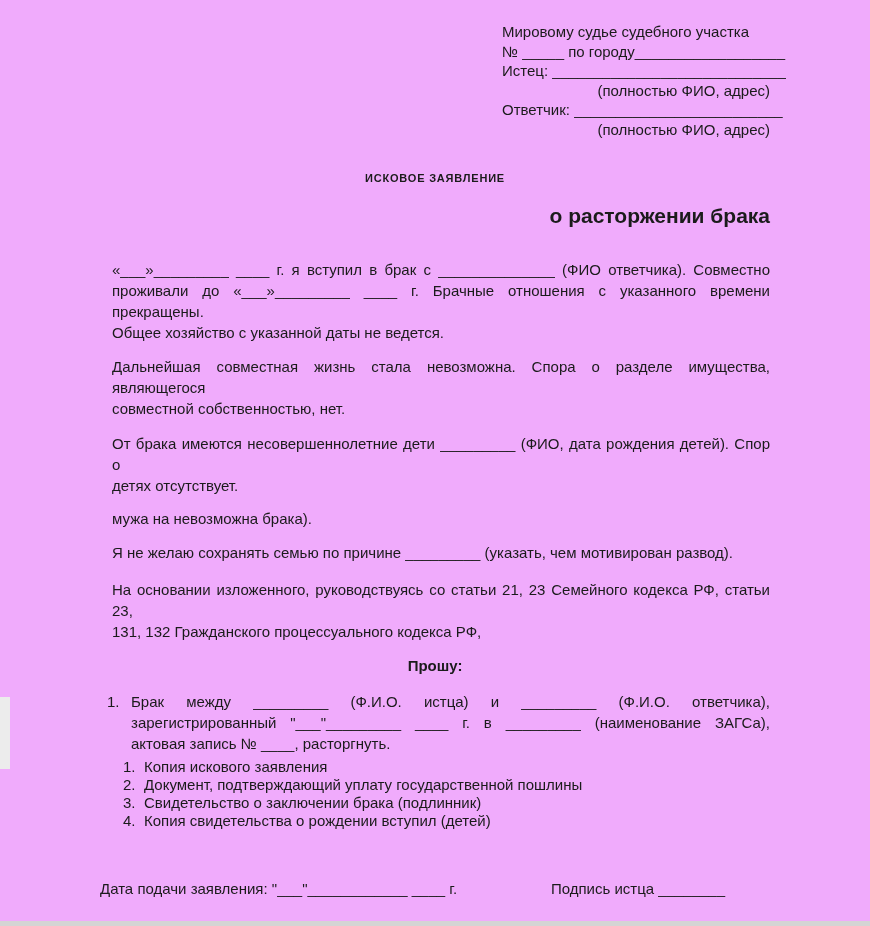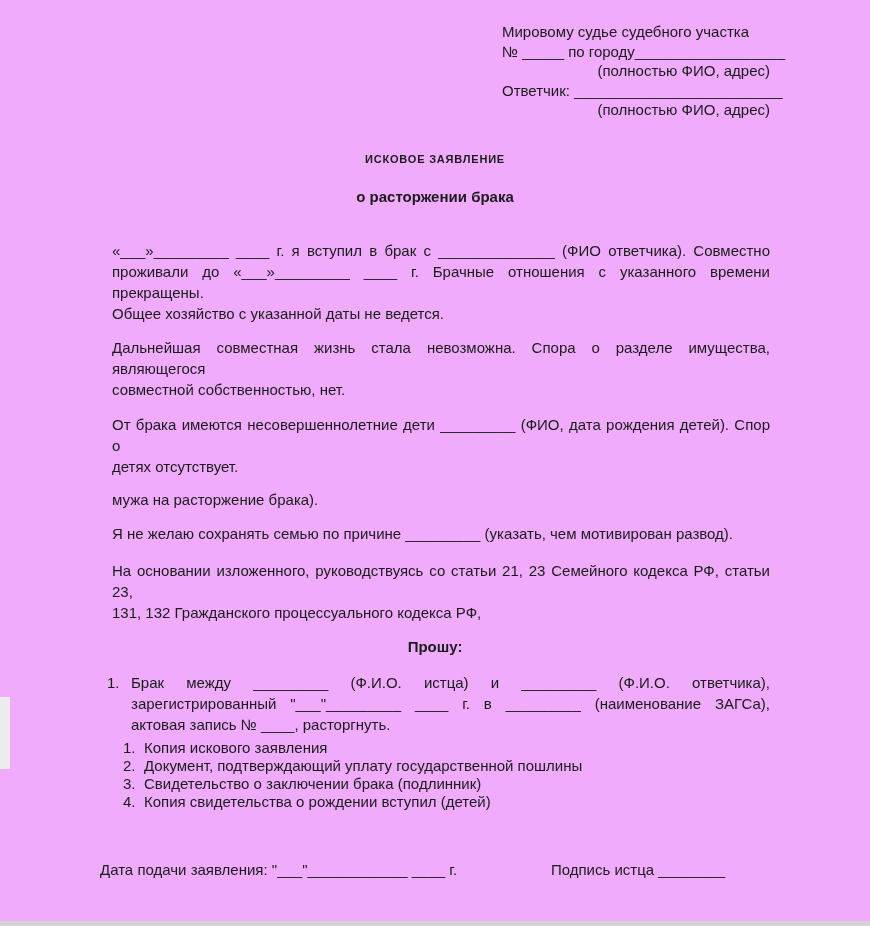--- a/index.html
+++ b/index.html
@@ -29,23 +29,23 @@
   .title {
     margin: 29px 0 0 0;
     text-align: center;
     font-weight: bold;
     font-size: 11px;
     letter-spacing: 0.8px;
     line-height: 21px;
   }
   .subtitle {
     margin: 16px 0 0 0;
-    text-align: center;
+    text-align: right;
     font-weight: bold;
-    font-size: 15px;
+    font-size: 21px;
     line-height: 21px;
   }
   
   .para { margin: 13px 0 0 12px; }
   .para.first { margin-top: 33px; }
   .para.mt14 { margin-top: 14px; }
   .para.mt12 { margin-top: 12px; }
   .para.mt16 { margin-top: 16px; }
   .jl { text-align: justify; text-align-last: justify; }
   .jl-last { text-align: left; }
@@ -85,20 +85,21 @@
   }
 </style>
 </head>
 <body>
 
 <div class="page">
 
   <div class="hdr">
     <div class="hdr-line">Мировому судье судебного участка</div>
     <div class="hdr-line">№ _____ по городу__________________</div>
+    <div class="hdr-line">Истец: ____________________________</div>
     <div class="hdr-line right">(полностью ФИО, адрес)</div>
     <div class="hdr-line">Ответчик: _________________________</div>
     <div class="hdr-line right">(полностью ФИО, адрес)</div>
   </div>
 
   <div class="title">ИСКОВОЕ ЗАЯВЛЕНИЕ</div>
   <div class="subtitle">о расторжении брака</div>
 
   <div class="para first">
     <div class="jl">«___»_________ ____ г. я вступил в брак с ______________ (ФИО ответчика). Совместно</div>
@@ -110,21 +111,21 @@
     <div class="jl">Дальнейшая совместная жизнь стала невозможна. Спора о разделе имущества, являющегося</div>
     <div class="jl-last">совместной собственностью, нет.</div>
   </div>
 
   <div class="para mt14">
     <div class="jl">От брака имеются несовершеннолетние дети _________ (ФИО, дата рождения детей). Спор о</div>
     <div class="jl-last">детях отсутствует.</div>
   </div>
 
   <div class="para mt12">
-    <div class="jl-last">мужа на расторжение брака).</div>
+    <div class="jl-last">мужа на невозможна брака).</div>
   </div>
 
   <div class="para">
     <div class="jl-last">Я не желаю сохранять семью по причине _________ (указать, чем мотивирован развод).</div>
   </div>
 
   <div class="para mt16">
     <div class="jl">На основании изложенного, руководствуясь со статьи 21, 23 Семейного кодекса РФ, статьи 23,</div>
     <div class="jl-last">131, 132 Гражданского процессуального кодекса РФ,</div>
   </div>

